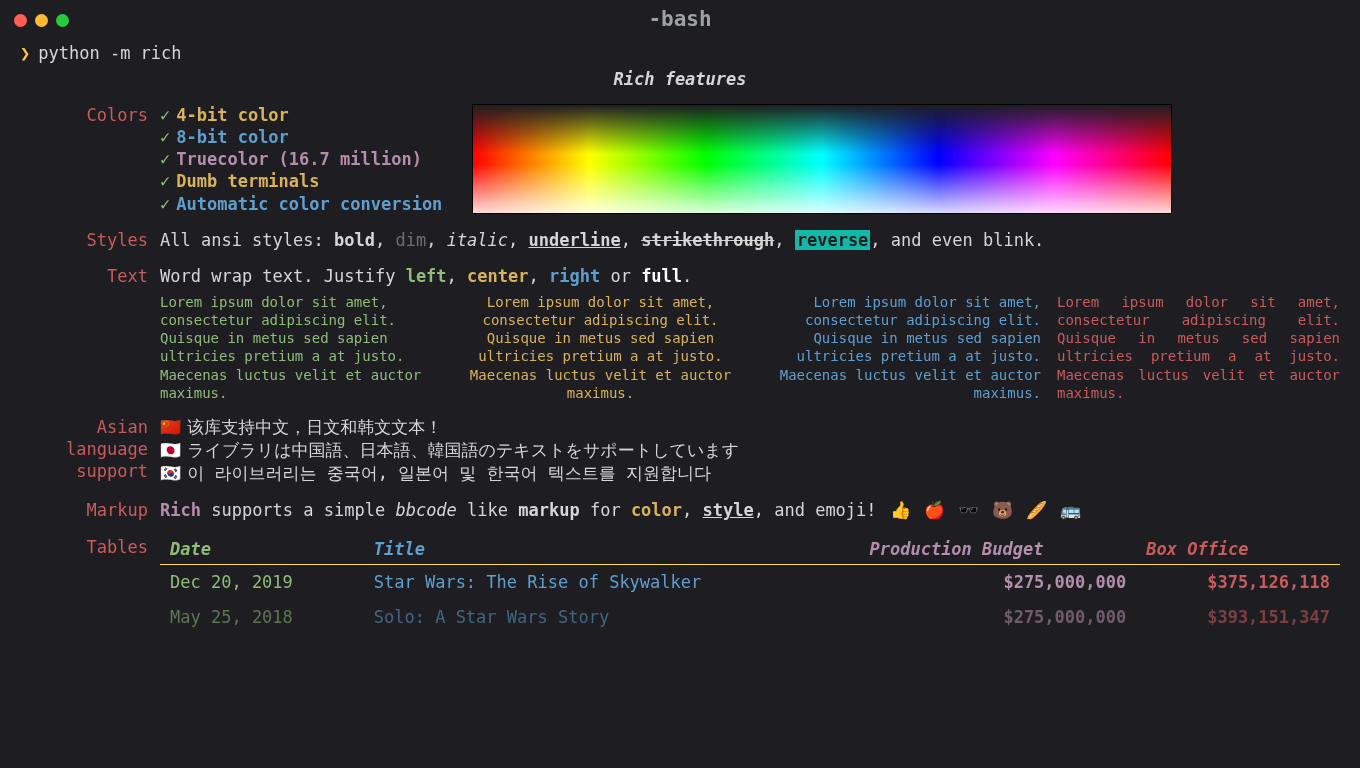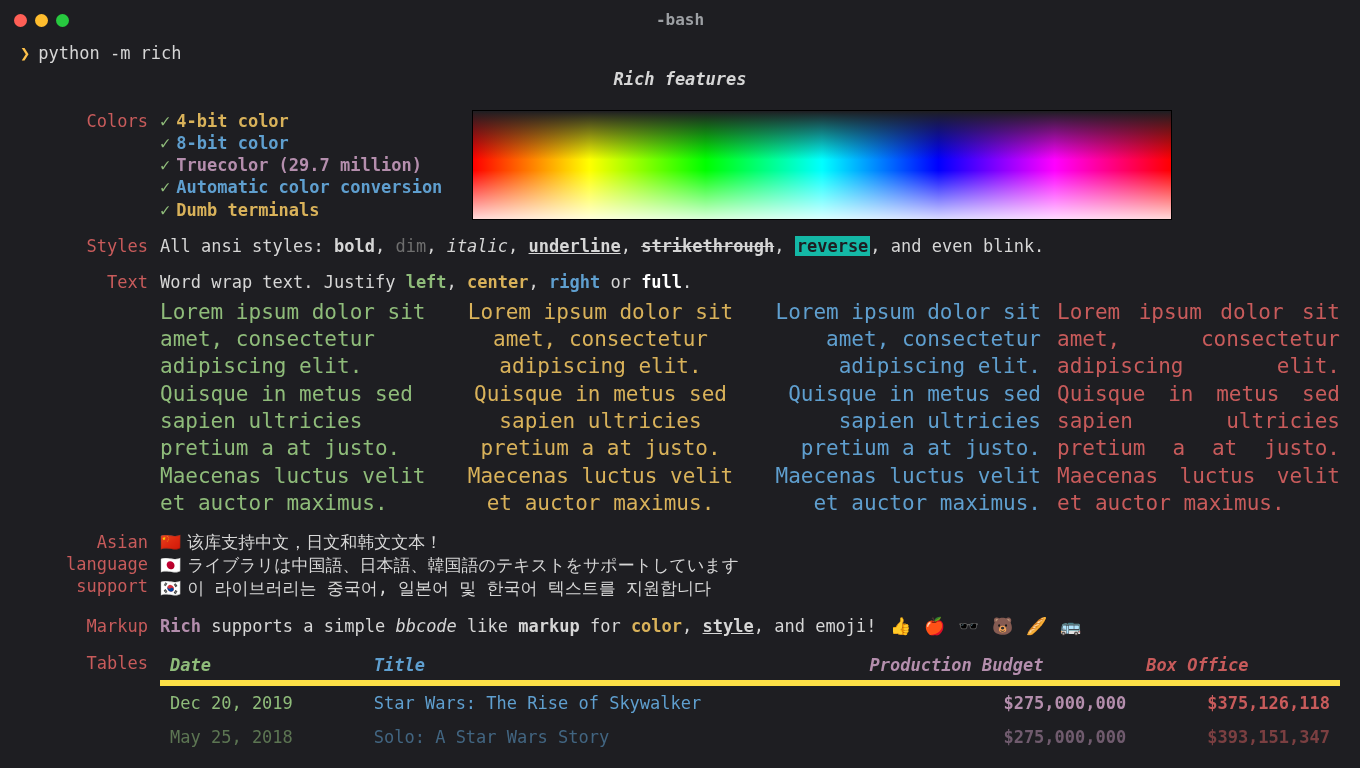--- a/index.html
+++ b/index.html
@@ -37,37 +37,37 @@
   }
   .tl-red { background: #ff5f56; }
   .tl-yellow { background: #ffbd2e; }
   .tl-green { background: #27c93f; }
   .title-text {
     position: absolute;
     left: 50%;
     transform: translateX(-50%);
     color: #9da0a4;
     font-weight: 600;
-    font-size: 16px;
+    font-size: 21px;
   }
 
   .term-body {
     padding: 2px 20px 0 20px;
   }
 
   .prompt-line { margin-bottom: 4px; }
   .prompt-symbol { color: #ffc24b; font-weight: bold; margin-right: 8px; }
   .prompt-cmd { color: #d6d6d6; }
 
   .centered-title {
     text-align: center;
     font-style: italic;
     font-weight: bold;
     color: #d6d6d6;
-    margin: 2px 0 20px 0;
+    margin: 2px 0 14px 0;
   }
 
   .feature-grid {
     display: grid;
     grid-template-columns: 130px 1fr;
     column-gap: 10px;
     row-gap: 14px;
   }
   .label {
     text-align: right;
@@ -99,38 +99,38 @@
       linear-gradient(to bottom, rgba(30,30,34,1) 0%, rgba(30,30,34,0) 45%, rgba(255,255,255,0) 55%, rgba(255,255,255,0.85) 100%),
       linear-gradient(to right, #ff0000, #ffff00, #00ff00, #00ffff, #0000ff, #ff00ff, #ff0000);
   }
 
   .lorem-row {
     display: grid;
     grid-template-columns: repeat(4, 1fr);
     gap: 16px;
     margin-top: 6px;
   }
-  .lorem { font-size: 21px; line-height: 1.3; }
+  .lorem { font-size: 14px; line-height: 1.3; }
   .lorem.green  { color: #8fbc7a; text-align: left; }
   .lorem.yellow { color: #d9b25a; text-align: center; }
   .lorem.blue   { color: #5f9fcf; text-align: right; }
   .lorem.red    { color: #c85b5b; text-align: justify; text-align-last: left; }
 
   .asian-line { display: flex; gap: 6px; align-items: baseline; }
   .flag { font-family: "Apple Color Emoji","Segoe UI Emoji", sans-serif; }
 
   .emoji-row .emoji { font-family: "Apple Color Emoji","Segoe UI Emoji", sans-serif; letter-spacing: 4px; margin-left: 4px;}
 
   table.rich-table { width: 100%; border-collapse: collapse; margin-top: 2px; }
   table.rich-table th {
     text-align: left;
     padding: 0 10px 4px 10px;
     font-style: italic;
     font-weight: bold;
-    border-bottom: 6px solid #fde047;
+    border-bottom: 1px solid #fde047;
   }
   table.rich-table td { padding: 6px 10px; }
   th.h-date  { color: #8fbc7a; }
   th.h-title { color: #5f9fcf; }
   th.h-bud   { color: #b48ead; text-align: right; }
   th.h-box   { color: #c85b5b; text-align: right; }
   td.d-date  { color: #8fbc7a; }
   td.d-title { color: #5f9fcf; }
   td.d-bud   { color: #b48ead; text-align: right; font-weight: bold; }
   td.d-box   { color: #c85b5b; text-align: right; font-weight: bold; }
@@ -158,23 +158,23 @@
 
     <div class="centered-title">Rich features</div>
 
     <div class="feature-grid">
 
       <div class="label">Colors</div>
       <div class="desc colors-row">
         <div class="colors-list" id="colors-list">
             <div><span class="check">✓</span><span class="c-yellow">4-bit color</span></div>
             <div><span class="check">✓</span><span class="c-blue">8-bit color</span></div>
-            <div><span class="check">✓</span><span class="c-purple">Truecolor (29.7 million)</span></div>
+            <div><span class="check">✓</span><span class="c-purple">Truecolor (16.7 million)</span></div>
+            <div><span class="check">✓</span><span class="c-yellow">Dumb terminals</span></div>
             <div><span class="check">✓</span><span class="c-blue">Automatic color conversion</span></div>
-            <div><span class="check">✓</span><span class="c-yellow">Dumb terminals</span></div>
           </div>
         <div class="spectrum"></div>
       </div>
 
       <div class="label">Styles</div>
       <div class="desc">
         <span>All ansi styles: </span><span class="c-bold">bold</span><span>, </span><span class="c-dim">dim</span><span>, </span><span class="c-italic">italic</span><span>, </span><span class="c-underline">underline</span><span>, </span><span class="c-strike">strikethrough</span><span>, </span><span class="c-reverse">reverse</span><span>, and even blink.</span>
       </div>
 
       <div class="label">Text</div>

